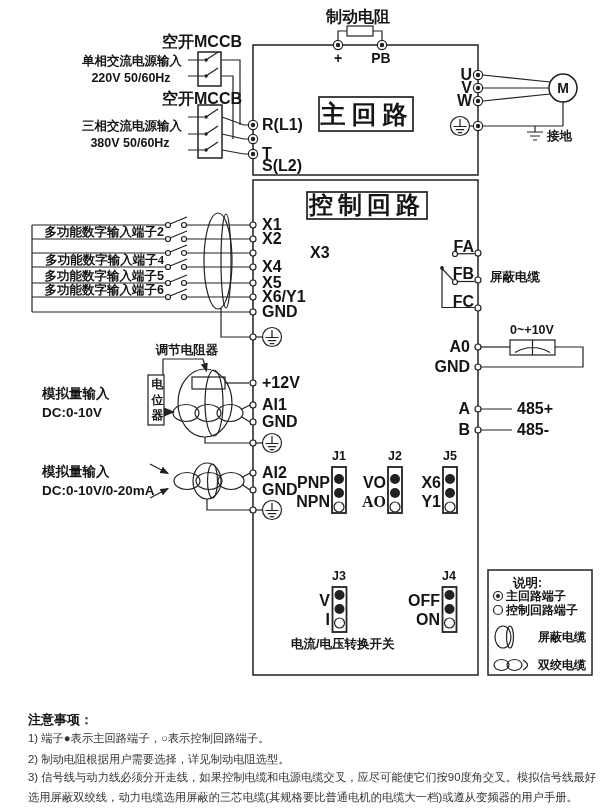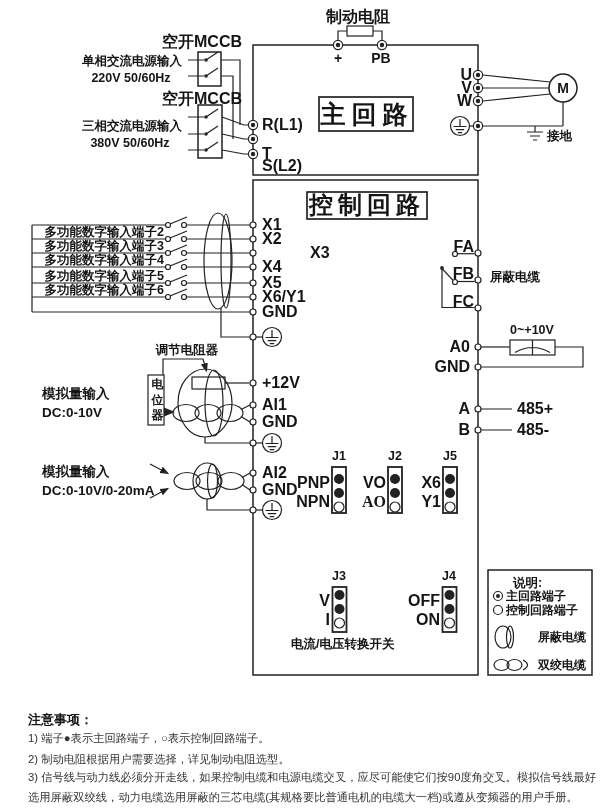--- a/index.html
+++ b/index.html
@@ -275,22 +275,21 @@
 <div class="lbl l f13" style="left:262px;top:154px;">T</div>
 <div class="lbl r f13" style="left:472px;top:75px;">U</div>
 <div class="lbl r f13" style="left:472px;top:88px;">V</div>
 <div class="lbl r f13" style="left:472px;top:101px;">W</div>
 <div class="lbl c f14" style="left:563px;top:88px;">M</div>
 <div class="lbl l f11" style="left:547px;top:136px;">接地</div>
 
 <div class="lbl c big2" style="left:367px;top:205px;">控制回路</div>
 
 <div class="lbl r f11" style="left:164px;top:232px;">多功能数字输入端子2</div>
-<div class="lbl r f11" style="left:164px;top:246px;">多功能数字输入端子3</div>
-<div class="lbl r f11" style="left:164px;top:260px;">多功能数字输入端子4</div>
+<div class="lbl r f11" style="left:164px;top:260px;font-family:Liberation Serif, serif;">多功能数字输入端子4</div>
 <div class="lbl r f11" style="left:164px;top:276px;">多功能数字输入端子5</div>
 <div class="lbl r f11" style="left:164px;top:290px;">多功能数字输入端子6</div>
 
 <div class="lbl l f13" style="left:262px;top:225px;">X1</div>
 <div class="lbl l f13" style="left:262px;top:239px;">X2</div>
 <div class="lbl l f13" style="left:262px;top:253px;margin-left:48px;">X3</div>
 <div class="lbl l f13" style="left:262px;top:267px;">X4</div>
 <div class="lbl l f13" style="left:262px;top:283px;">X5</div>
 <div class="lbl l f13" style="left:262px;top:297px;">X6/Y1</div>
 <div class="lbl l f13" style="left:262px;top:312px;">GND</div>

